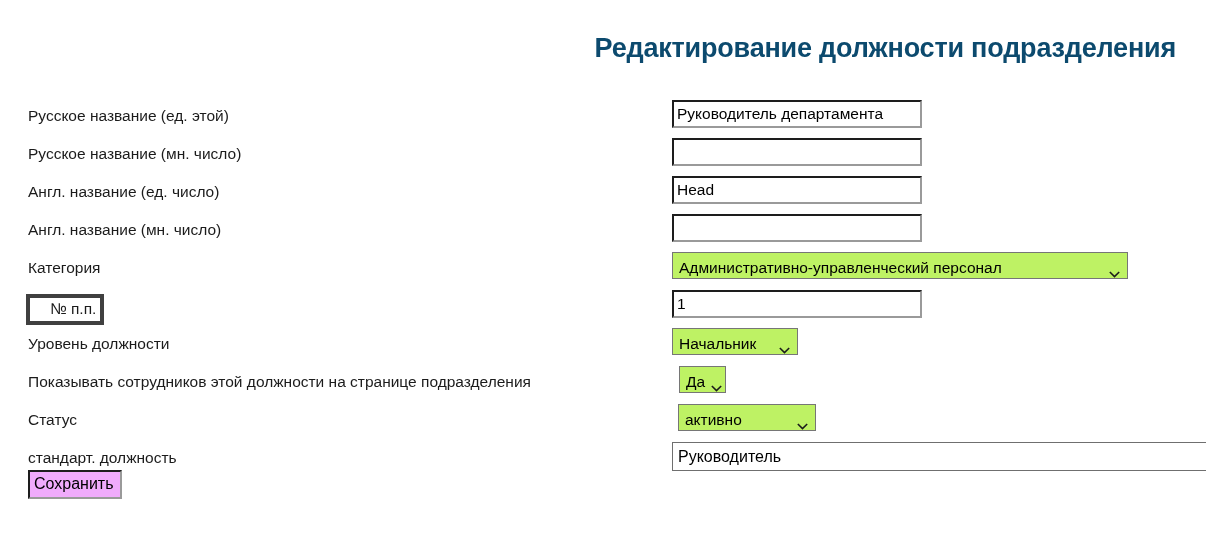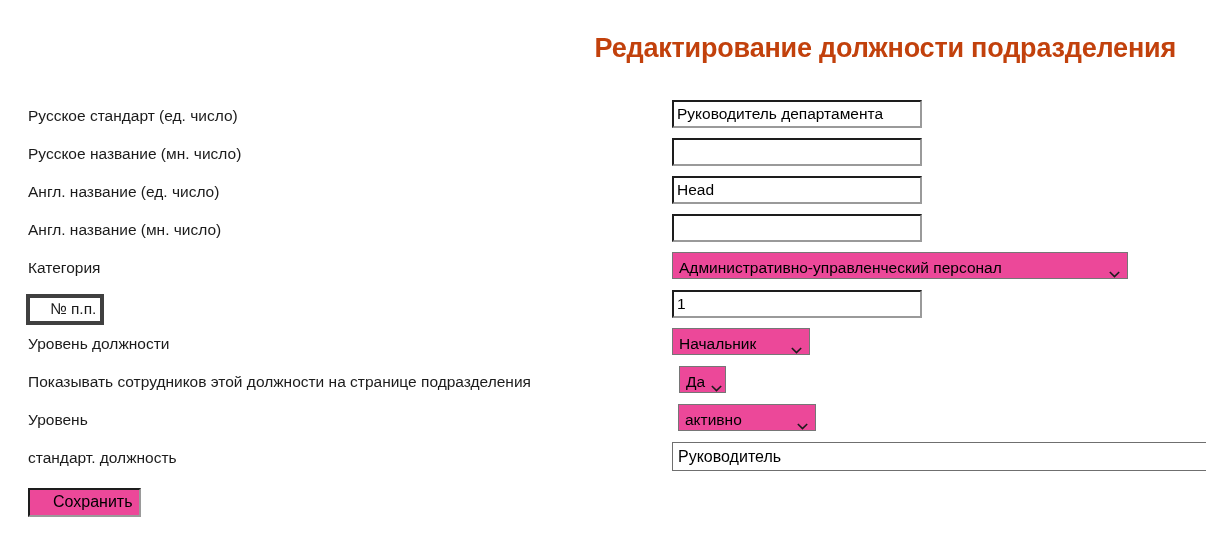--- a/index.html
+++ b/index.html
@@ -19,21 +19,21 @@
   
   .page-title {
     position: absolute;
     left: 0;
     top: 33px;
     width: 1176px;
     text-align: right;
     font-size: 27px;
     font-weight: bold;
     letter-spacing: -0.2px;
-    color: #c2410c;
+    color: #0c4a6e;
     white-space: nowrap;
   }
 
   
   .form {
     position: absolute;
     left: 0;
     top: 100px;
     width: 1206px;
   }
@@ -102,76 +102,76 @@
     font-size: 16px;
   }
 
   
   .select-box {
     display: inline-flex;
     align-items: center;
     box-sizing: border-box;
     height: 27px;
     padding: 4px 7px 0 6px;
-    background: #ec4899;
+    background: #bef264;
     border: 1px solid #767676;
     font-size: 15.5px;
     line-height: 25px;
     color: #000;
     white-space: nowrap;
     cursor: default;
   }
   .select-box .sel-value {
     display: inline-block;
   }
   .select-box .chev {
     display: inline-block;
     margin-left: 10px;
     width: 11px;
     height: 11px;
     flex: 0 0 auto;
   }
   .select-box.w-category { width: 456px; }
   .select-box.w-category .chev { margin-left: auto; padding-left: 10px; }
-  .select-box.w-level    { width: 138px; }
+  .select-box.w-level    { width: 126px; }
   .select-box.w-level .chev { margin-left: auto; padding-left: 8px; }
   .select-box.w-yesno    { width: 47px; }
   .select-box.w-yesno .chev { margin-left: auto; padding-left: 6px; }
   .select-box.w-status   { width: 138px; margin-left: 6px; }
   .select-box.w-status .chev { margin-left: auto; padding-left: 8px; }
 
   
   .save-button {
     position: absolute;
     left: 28px;
-    top: 488px;
-    box-sizing: border-box;
-    padding: 2px 6px 3px 23px;
-    background: #ec4899;
+    top: 470px;
+    box-sizing: border-box;
+    padding: 2px 6px 3px 4px;
+    background: #f0abfc;
     font-family: "Liberation Sans", sans-serif;
     font-size: 16px;
     line-height: 20px;
     color: #000;
     border-top: 2px solid #1d1d1d;
     border-left: 2px solid #1d1d1d;
     border-right: 2px solid #9a9a9a;
     border-bottom: 2px solid #9a9a9a;
     cursor: pointer;
     white-space: nowrap;
   }
 </style>
 </head>
 <body>
 
 <div class="page-title">Редактирование должности подразделения</div>
 
 <div class="form">
 
   <div class="row">
-    <div class="row-label">Русское стандарт (ед. число)</div>
+    <div class="row-label">Русское название (ед. этой)</div>
     <div class="field-area">
       <input class="text-input" type="text" value="Руководитель департамента" style="">
     </div>
   </div>
 
   <div class="row">
     <div class="row-label">Русское название (мн. число)</div>
     <div class="field-area">
       <input class="text-input" type="text" value="" style="">
     </div>
@@ -234,21 +234,21 @@
         <span class="chev">
           <svg viewBox="0 0 12 12" width="11" height="11" aria-hidden="true">
             <path d="M1.5 3.8 L6 8.3 L10.5 3.8" fill="none" stroke="#1b1b1b" stroke-width="1.7" stroke-linecap="square"></path>
           </svg>
         </span>
       </div>
     </div>
   </div>
 
   <div class="row">
-    <div class="row-label">Уровень</div>
+    <div class="row-label">Статус</div>
     <div class="field-area">
       <div class="select-box w-status">
         <span class="sel-value">активно</span>
         <span class="chev">
           <svg viewBox="0 0 12 12" width="11" height="11" aria-hidden="true">
             <path d="M1.5 3.8 L6 8.3 L10.5 3.8" fill="none" stroke="#1b1b1b" stroke-width="1.7" stroke-linecap="square"></path>
           </svg>
         </span>
       </div>
     </div>

